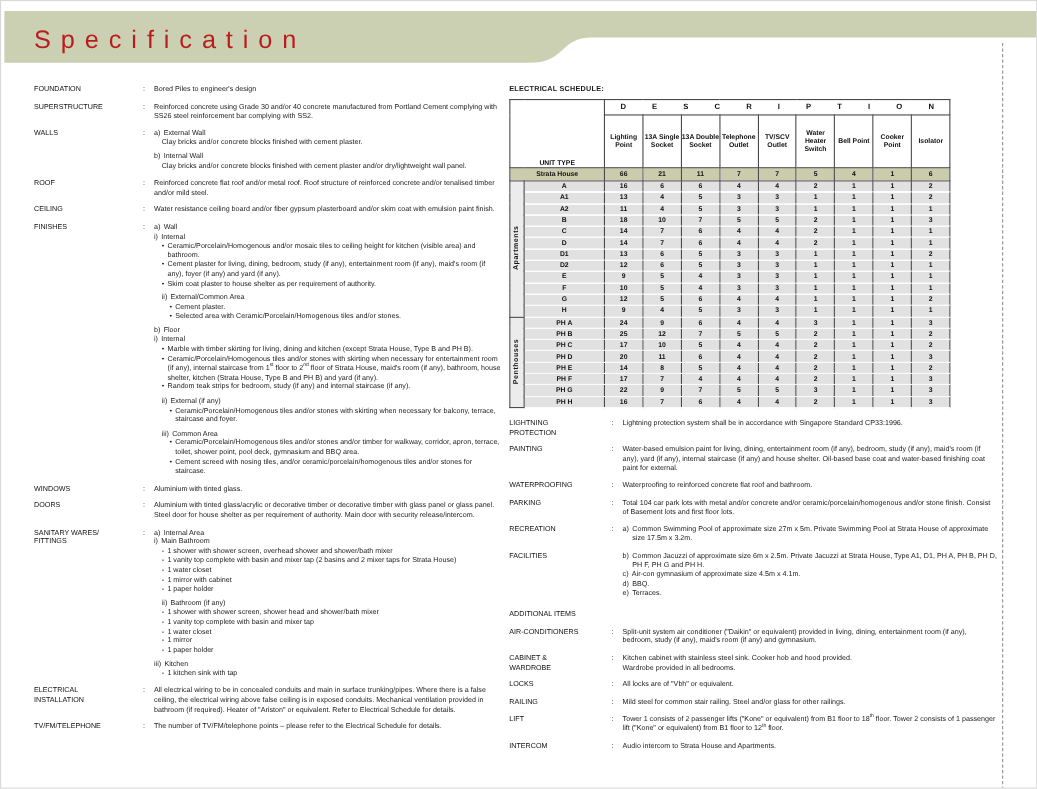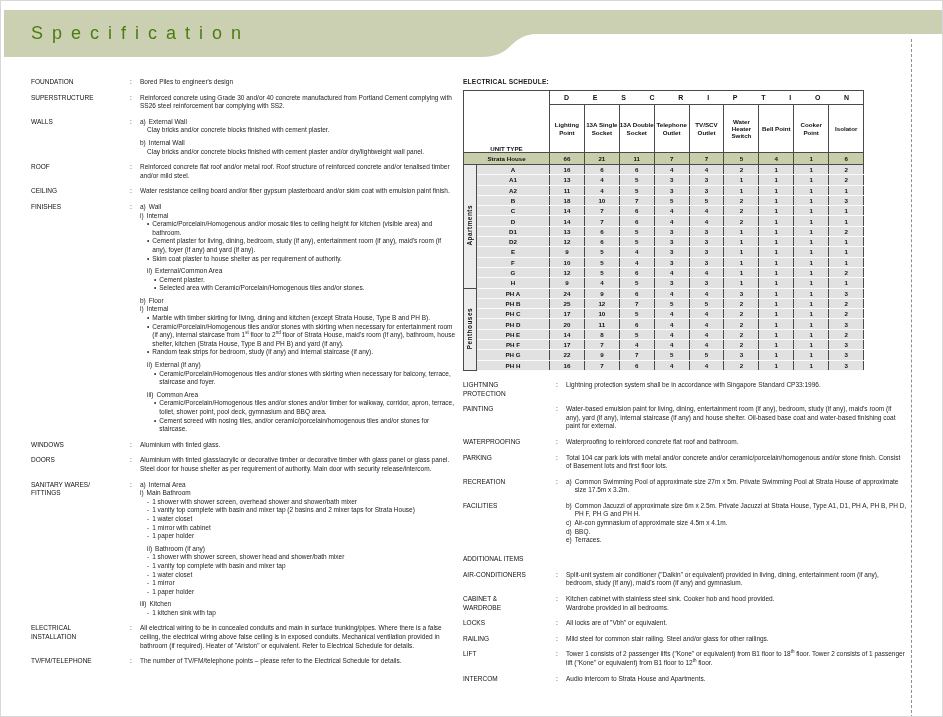--- a/index.html
+++ b/index.html
@@ -3,22 +3,22 @@
 <meta charset="utf-8">
 <style>
   html,body{margin:0;padding:0;}
   body{
     width:943px;height:717px;position:relative;background:#ffffff;
     font-family:"Liberation Sans","DejaVu Sans",sans-serif;color:#1c1c1c;
     overflow:hidden;border:1px solid #d8d8d8;box-sizing:border-box;
   }
   .band-svg{position:absolute;left:0;top:0;width:943px;height:60px;}
   .page-title{
-    position:absolute;left:30px;top:22px;font-size:18px;letter-spacing:9px;
-    color:#4d7c0f;font-weight:400;
+    position:absolute;left:30px;top:22px;font-size:23px;letter-spacing:9px;
+    color:#b91c1c;font-weight:400;
   }
   .dashline{
     position:absolute;left:910px;top:38px;height:679px;width:0;
     border-left:1px dashed #8f8f8f;
   }
   .col{position:absolute;top:77px;}
   .col-left{left:30px;width:426px;}
   .col-right{left:462px;width:444px;}
   .sec{display:flex;margin-bottom:7px;}
   .sec-label{flex:none;font-size:6.5px;line-height:8.6px;color:#111;}

